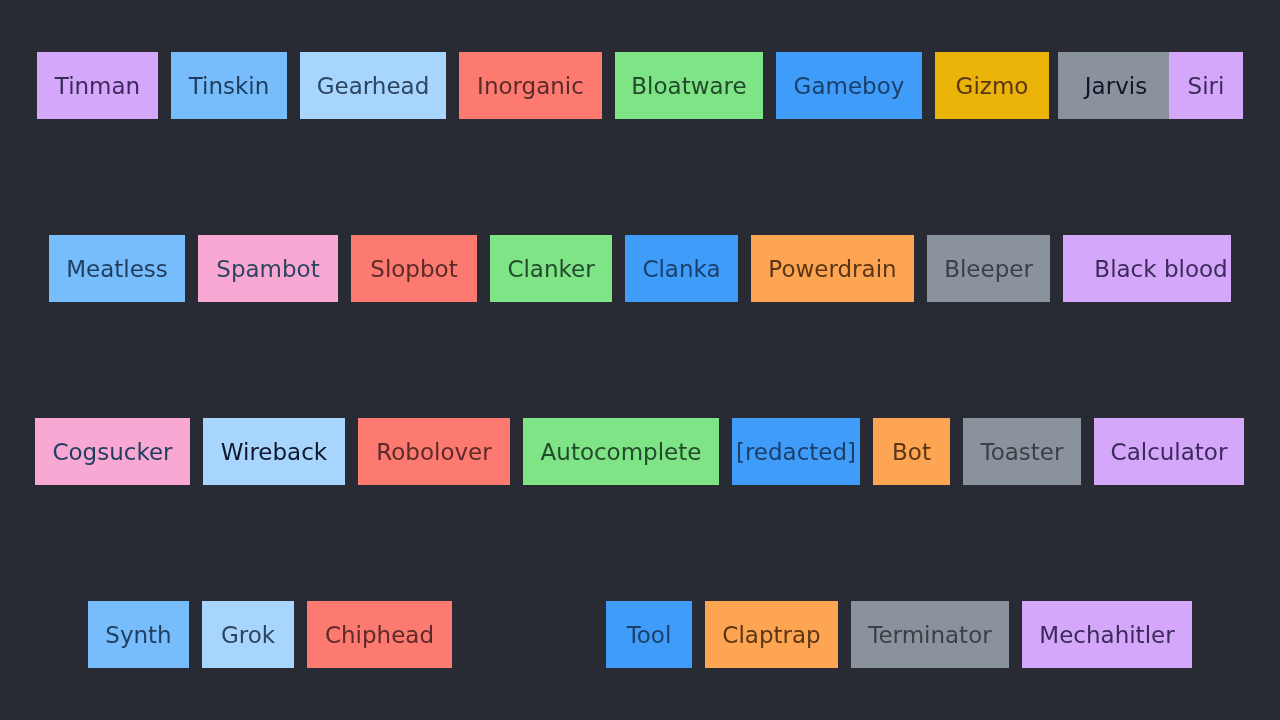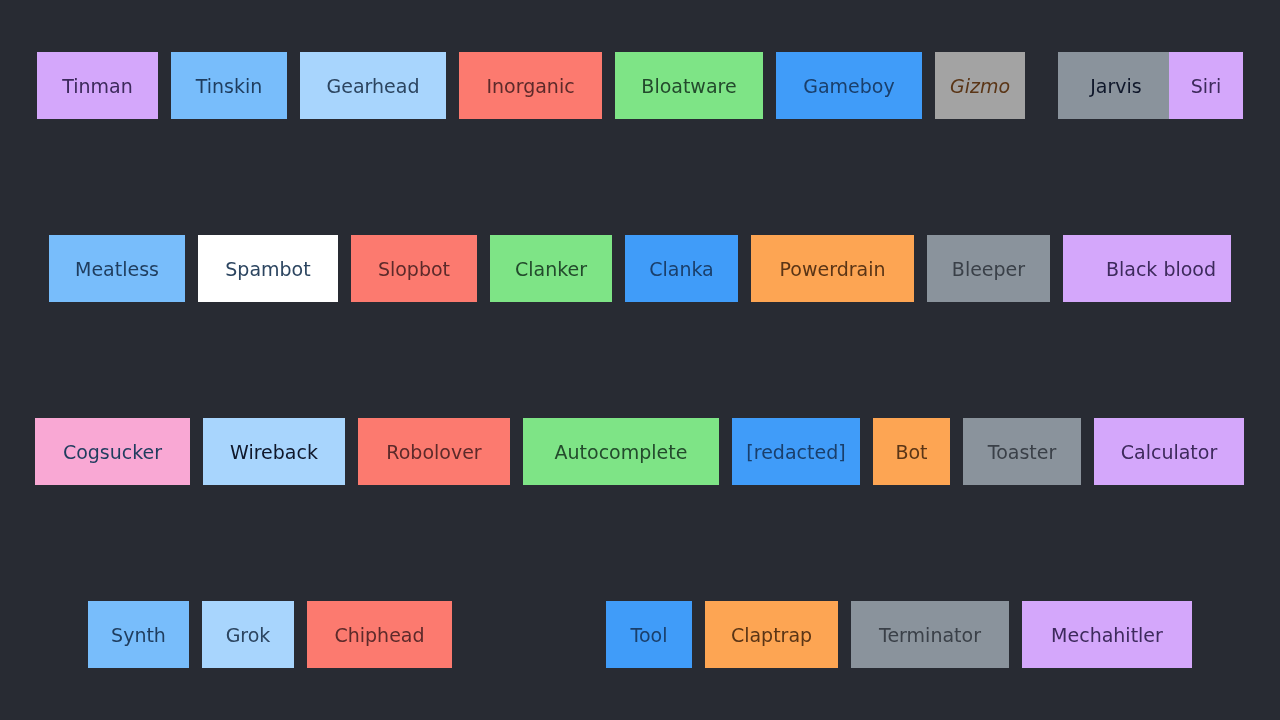--- a/index.html
+++ b/index.html
@@ -4,41 +4,41 @@
 <style>
   html, body { margin: 0; padding: 0; }
   body {
     width: 1280px; height: 720px; background: #282b33;
     font-family: "DejaVu Sans", sans-serif; overflow: hidden; position: relative;
   }
   .row { position: absolute; left: 0; width: 1280px; height: 67px; }
   .tag {
     position: absolute; top: 0; height: 67px; display: flex;
     align-items: center; justify-content: center;
-    font-size: 19px; box-sizing: border-box;
+    font-size: 23px; box-sizing: border-box;
   }
 </style>
 </head>
 <body>
 
 <div id="board">
     <div class="row" style="top: 52px;">
       <div class="tag" style="left: 37px; width: 121px; background: rgb(212, 167, 251); color: rgb(61, 42, 92);">Tinman</div>
       <div class="tag" style="left: 171px; width: 116px; background: rgb(120, 189, 251); color: rgb(31, 61, 94);">Tinskin</div>
       <div class="tag" style="left: 300px; width: 146px; background: rgb(168, 213, 253); color: rgb(44, 69, 96);">Gearhead</div>
       <div class="tag" style="left: 459px; width: 143px; background: rgb(252, 122, 111); color: rgb(92, 42, 42);">Inorganic</div>
       <div class="tag" style="left: 615px; width: 148px; background: rgb(126, 228, 134); color: rgb(35, 74, 44);">Bloatware</div>
       <div class="tag" style="left: 776px; width: 146px; background: rgb(64, 156, 249); color: rgb(26, 63, 107);">Gameboy</div>
-      <div class="tag" style="left: 935px; width: 90px; background: #a3a3a3; color: rgb(90, 53, 22); font-style: italic;">Gizmo</div>
+      <div class="tag" style="left: 935px; width: 114px; background: #eab308; color: rgb(90, 53, 22);">Gizmo</div>
       <div class="tag" style="left: 1058px; width: 116px; background: rgb(138, 147, 156); color: #0f172a;">Jarvis</div>
       <div class="tag" style="left: 1169px; width: 74px; background: rgb(212, 167, 251); color: rgb(61, 42, 92);">Siri</div>
     </div>
     <div class="row" style="top: 235px;">
       <div class="tag" style="left: 49px; width: 136px; background: rgb(120, 189, 251); color: rgb(31, 61, 94);">Meatless</div>
-      <div class="tag" style="left: 198px; width: 140px; background: #ffffff; color: rgb(44, 69, 96);">Spambot</div>
+      <div class="tag" style="left: 198px; width: 140px; background: #f9a8d4; color: rgb(44, 69, 96);">Spambot</div>
       <div class="tag" style="left: 351px; width: 126px; background: rgb(252, 122, 111); color: rgb(92, 42, 42);">Slopbot</div>
       <div class="tag" style="left: 490px; width: 122px; background: rgb(126, 228, 134); color: rgb(35, 74, 44);">Clanker</div>
       <div class="tag" style="left: 625px; width: 113px; background: rgb(64, 156, 249); color: rgb(26, 63, 107);">Clanka</div>
       <div class="tag" style="left: 751px; width: 163px; background: rgb(253, 165, 83); color: rgb(90, 53, 22);">Powerdrain</div>
       <div class="tag" style="left: 927px; width: 123px; background: rgb(138, 147, 156); color: rgb(58, 64, 72);">Bleeper</div>
       <div class="tag" style="left: 1063px; width: 168px; background: rgb(212, 167, 251); color: rgb(61, 42, 92); padding-left: 28px;">Black blood</div>
     </div>
     <div class="row" style="top: 418px;">
       <div class="tag" style="left: 35px; width: 155px; background: #f9a8d4; color: rgb(31, 61, 94);">Cogsucker</div>
       <div class="tag" style="left: 203px; width: 142px; background: rgb(168, 213, 253); color: #0f172a;">Wireback</div>

